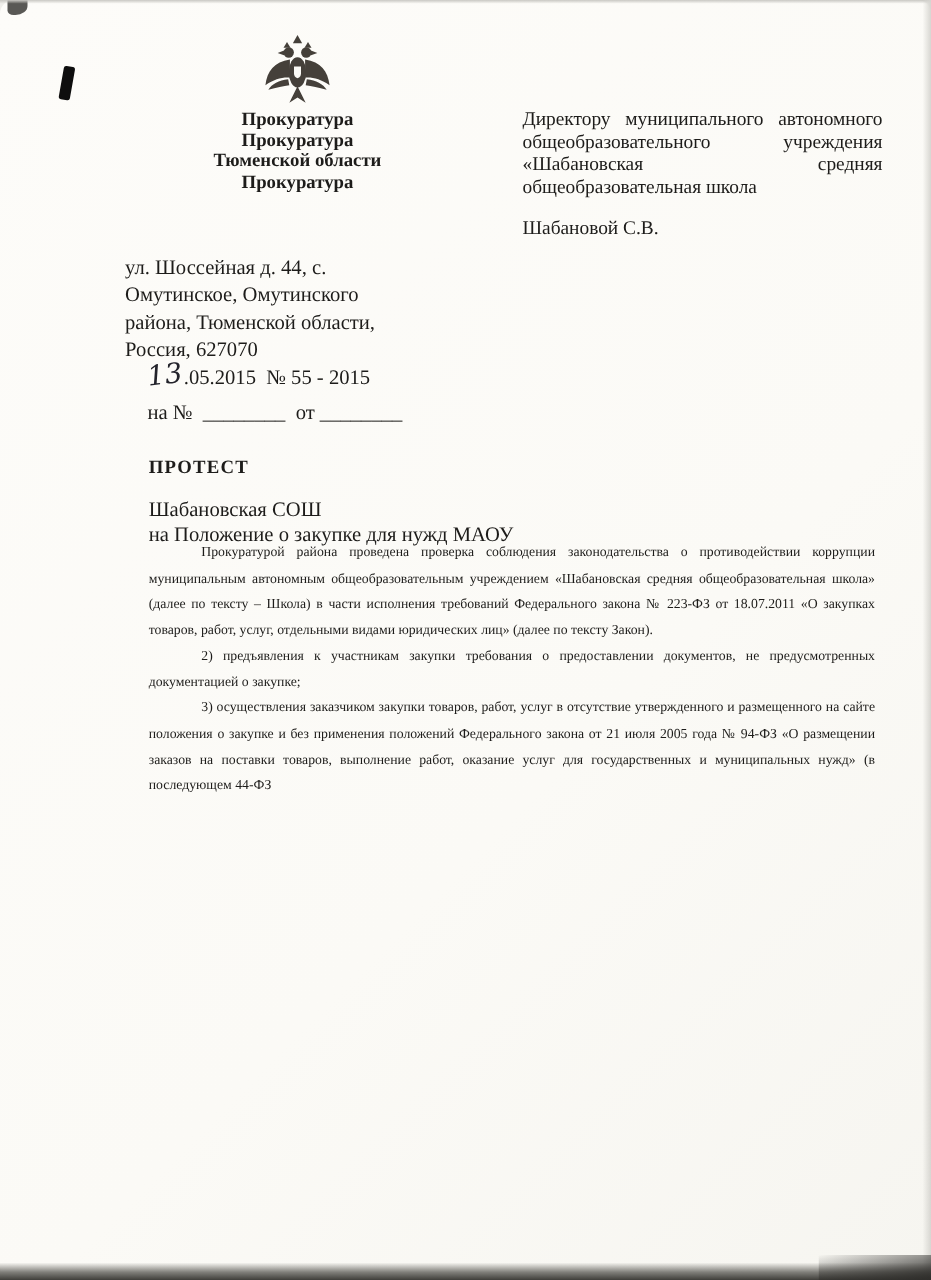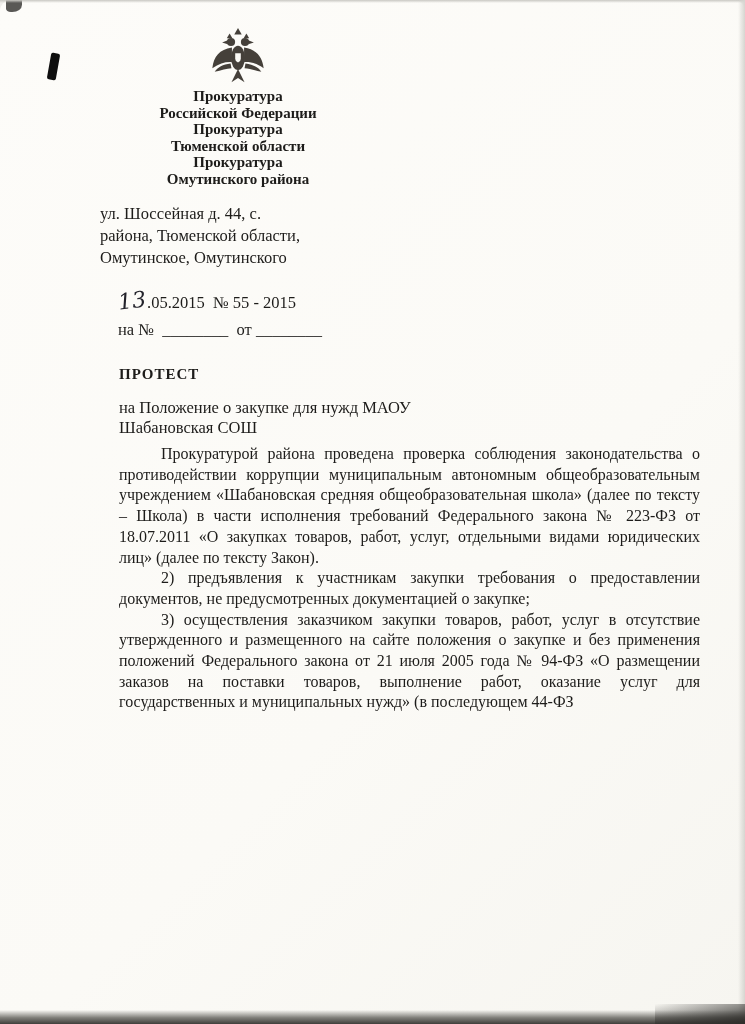--- a/index.html
+++ b/index.html
@@ -73,22 +73,22 @@
   
   .doc-title{
     position:absolute;left:119px;top:366px;margin:0;
     font-size:15px;font-weight:bold;letter-spacing:1px;
   }
   .subtitle{
     position:absolute;left:119px;top:398px;width:480px;
     font-size:16.5px;line-height:20px;
   }
   .body-text{
-    position:absolute;left:119px;top:444px;width:581px;
-    font-size:16px;line-height:20.7px;text-align:justify;
+    position:absolute;left:119px;top:432px;width:581px;
+    font-size:11px;line-height:20.7px;text-align:justify;
   }
   .body-text p{margin:0;text-indent:42px;}
 </style>
 </head>
 <body>
 
 <div class="page">
 
   <div class="corner-smudge"></div>
   <div class="pen-mark"></div>
@@ -122,43 +122,46 @@
         <path d="M36.5 23 C50 25 56 33 57.5 45 C50 40 43.5 38 36.5 38.5 Z"></path>
         <path d="M38 40 C46 41 52 44 55 49 C48 47 42 45.5 37 45 Z"></path>
 
         <path d="M30 46 L23 60 L30 55.5 L37 60 Z"></path>
       </g>
     </svg>
   </div>
 
   <div class="org-block">
     <div>Прокуратура</div>
-    <div>Российской Федерации</div>
     <div>Прокуратура</div>
     <div>Тюменской области</div>
     <div>Прокуратура</div>
-    <div>Омутинского района</div>
   </div>
 
+  <div class="recipient-block">
+    <div>Директору муниципального автономного общеобразовательного учреждения «Шабановская средняя общеобразовательная школа</div>
+    <div class="recipient-name">Шабановой С.В.</div>
+  </div>
 
   <div class="address-block">
     <div>ул. Шоссейная д. 44, с.</div>
+    <div>Омутинское, Омутинского</div>
     <div>района, Тюменской области,</div>
-    <div>Омутинское, Омутинского</div>
+    <div>Россия, 627070</div>
   </div>
 
   <div class="date-line"><span class="hand">13</span><span>.05.2015  № 55 - 2015</span></div>
 
   <div class="ref-line">на №  ________  от ________</div>
 
   <h1 class="doc-title">ПРОТЕСТ</h1>
 
   <div class="subtitle">
+    <div>Шабановская  СОШ</div>
     <div>на Положение о закупке для нужд МАОУ</div>
-    <div>Шабановская  СОШ</div>
   </div>
 
   <div class="body-text">
     <p>Прокуратурой района проведена проверка соблюдения законодательства о противодействии коррупции муниципальным автономным общеобразовательным учреждением «Шабановская средняя общеобразовательная школа» (далее по тексту – Школа) в части исполнения требований Федерального закона № 223-ФЗ от 18.07.2011 «О закупках товаров, работ, услуг, отдельными видами юридических лиц» (далее по тексту Закон).</p>
     <p>2) предъявления к участникам закупки требования о предоставлении документов, не предусмотренных документацией о закупке;</p>
     <p>3) осуществления заказчиком закупки товаров, работ, услуг в отсутствие утвержденного и размещенного на сайте положения о закупке  и без применения положений Федерального закона от 21 июля 2005 года № 94-ФЗ «О размещении заказов на поставки товаров, выполнение работ, оказание услуг для государственных и муниципальных нужд» (в последующем 44-ФЗ</p>
   </div>
 
 </div>
 

